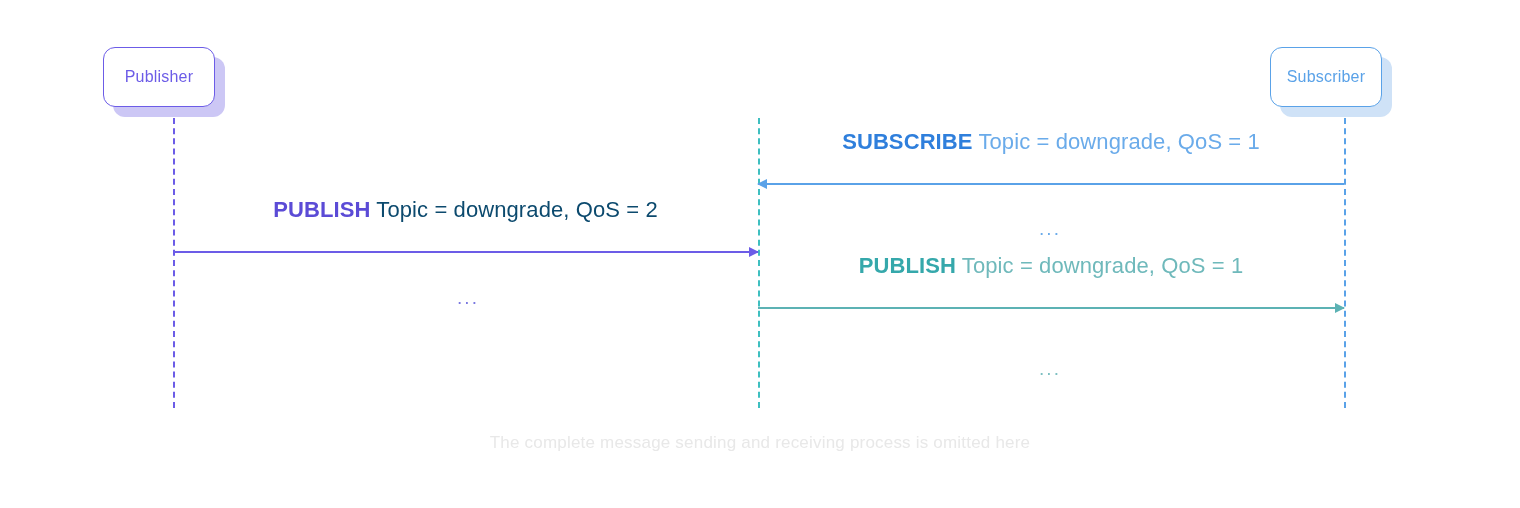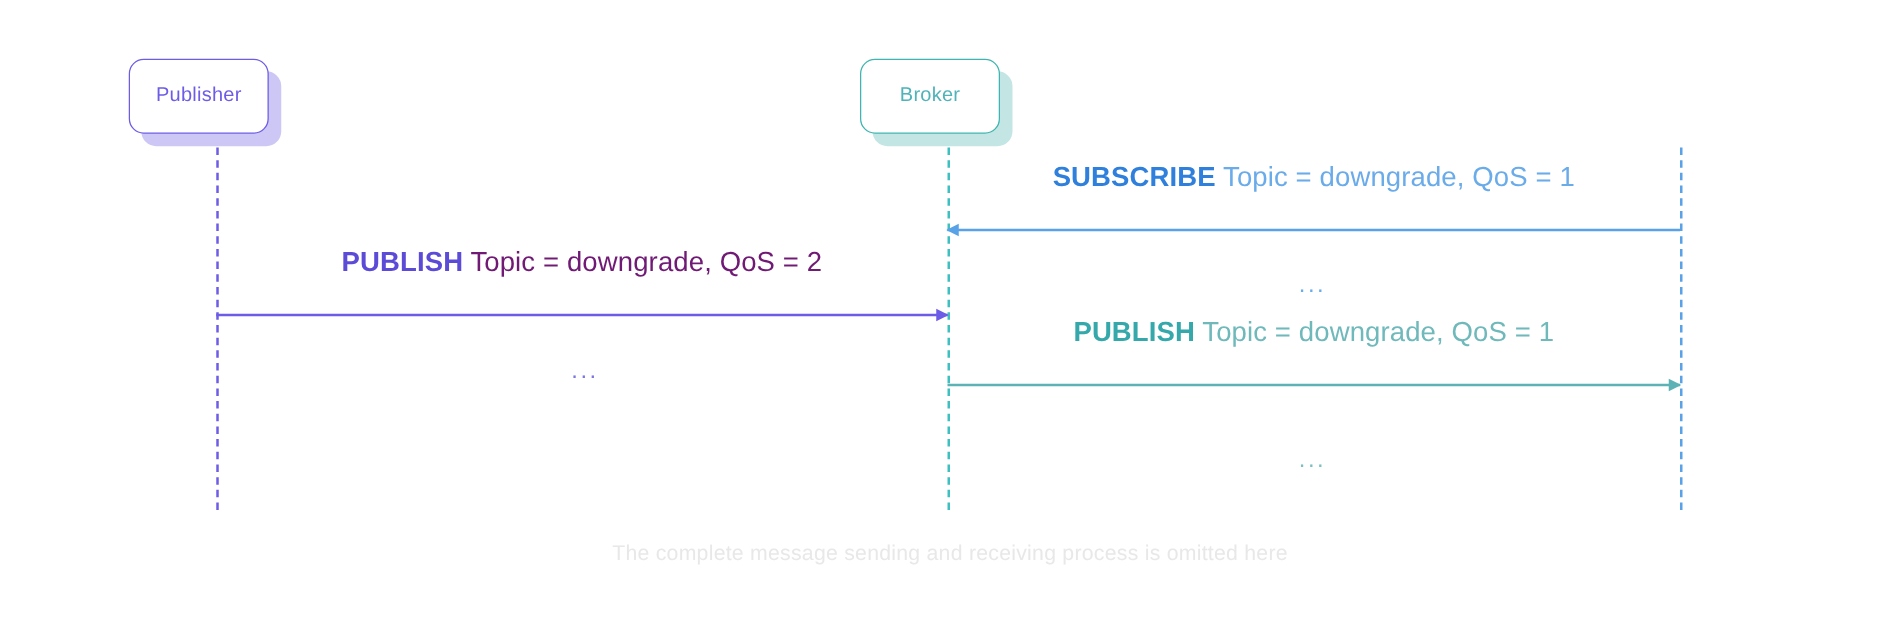--- a/index.html
+++ b/index.html
@@ -143,21 +143,21 @@
 
   
   .m-publish-pub {
     left: 173px;
     top: 251px;
     width: 585px;
   }
   .m-publish-pub .msg-line { background: #6c5ce7; }
   .m-publish-pub .arrow-right { border-left-color: #6c5ce7; }
   .m-publish-pub .kw   { color: #5b4bd6; }
-  .m-publish-pub .body { color: #701a75; }
+  .m-publish-pub .body { color: #0c4a6e; }
 
   
   .m-publish-sub {
     left: 758px;
     top: 307px;
     width: 586px;
   }
   .m-publish-sub .msg-line { background: #5cb2b4; }
   .m-publish-sub .arrow-right { border-left-color: #5cb2b4; }
   .m-publish-sub .kw   { color: #35a8ab; }
@@ -192,24 +192,24 @@
 </style>
 </head>
 <body>
 
 <div id="canvas">
 
   <div class="participant p-publisher">
     <span class="pname">Publisher</span>
   </div>
 
-  <div class="participant p-broker">
-    <span class="pname">Broker</span>
-  </div>
-
+
+  <div class="participant p-subscriber">
+    <span class="pname">Subscriber</span>
+  </div>
 
   <div class="lifeline ll-publisher"></div>
   <div class="lifeline ll-broker"></div>
   <div class="lifeline ll-subscriber"></div>
 
   <div class="message m-subscribe">
     <div class="msg-line"></div>
     <div class="arrow-head arrow-left"></div>
     <div class="msg-label">
       <span class="kw">SUBSCRIBE</span><span class="body"> Topic = downgrade, QoS = 1</span>

